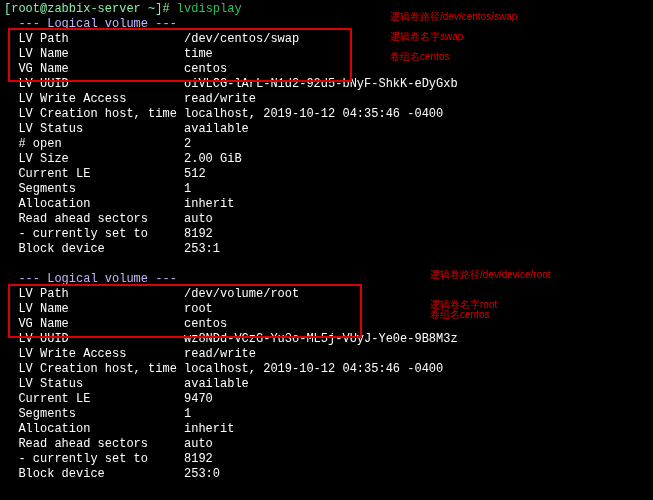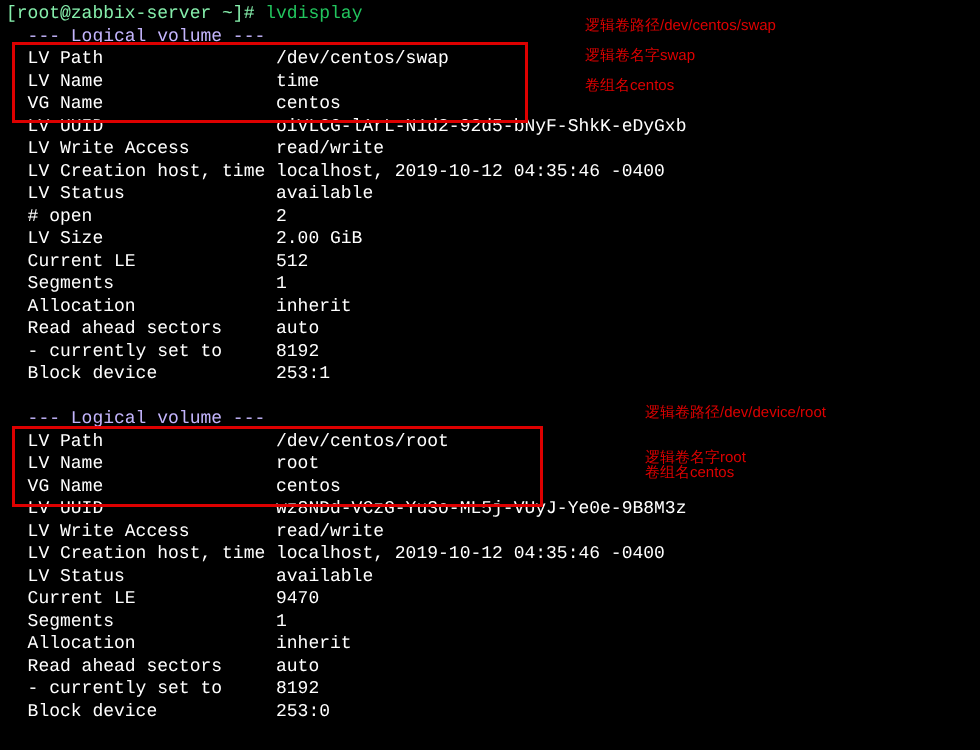--- a/index.html
+++ b/index.html
@@ -58,21 +58,21 @@
   <div class="line"><span class="lbl">  LV Size</span><span class="val">2.00 GiB</span></div>
   <div class="line"><span class="lbl">  Current LE</span><span class="val">512</span></div>
   <div class="line"><span class="lbl">  Segments</span><span class="val">1</span></div>
   <div class="line"><span class="lbl">  Allocation</span><span class="val">inherit</span></div>
   <div class="line"><span class="lbl">  Read ahead sectors</span><span class="val">auto</span></div>
   <div class="line"><span class="lbl">  - currently set to</span><span class="val">8192</span></div>
   <div class="line"><span class="lbl">  Block device</span><span class="val">253:1</span></div>
   <div class="line">&nbsp;</div>
   <div class="line sep">  --- Logical volume ---</div>
 
-  <div class="line"><span class="lbl">  LV Path</span><span class="val">/dev/centos/root</span></div>
+  <div class="line"><span class="lbl">  LV Path</span><span class="val">/dev/volume/root</span></div>
   <div class="line"><span class="lbl">  LV Name</span><span class="val">root</span></div>
   <div class="line"><span class="lbl">  VG Name</span><span class="val">centos</span></div>
   <div class="line"><span class="lbl">  LV UUID</span><span class="val">wz8NDd-VCzG-Yu3o-ML5j-VUyJ-Ye0e-9B8M3z</span></div>
   <div class="line"><span class="lbl">  LV Write Access</span><span class="val">read/write</span></div>
   <div class="line"><span class="lbl">  LV Creation host, time</span><span class="val">localhost, 2019-10-12 04:35:46 -0400</span></div>
   <div class="line"><span class="lbl">  LV Status</span><span class="val">available</span></div>
   <div class="line"><span class="lbl">  Current LE</span><span class="val">9470</span></div>
   <div class="line"><span class="lbl">  Segments</span><span class="val">1</span></div>
   <div class="line"><span class="lbl">  Allocation</span><span class="val">inherit</span></div>
   <div class="line"><span class="lbl">  Read ahead sectors</span><span class="val">auto</span></div>

